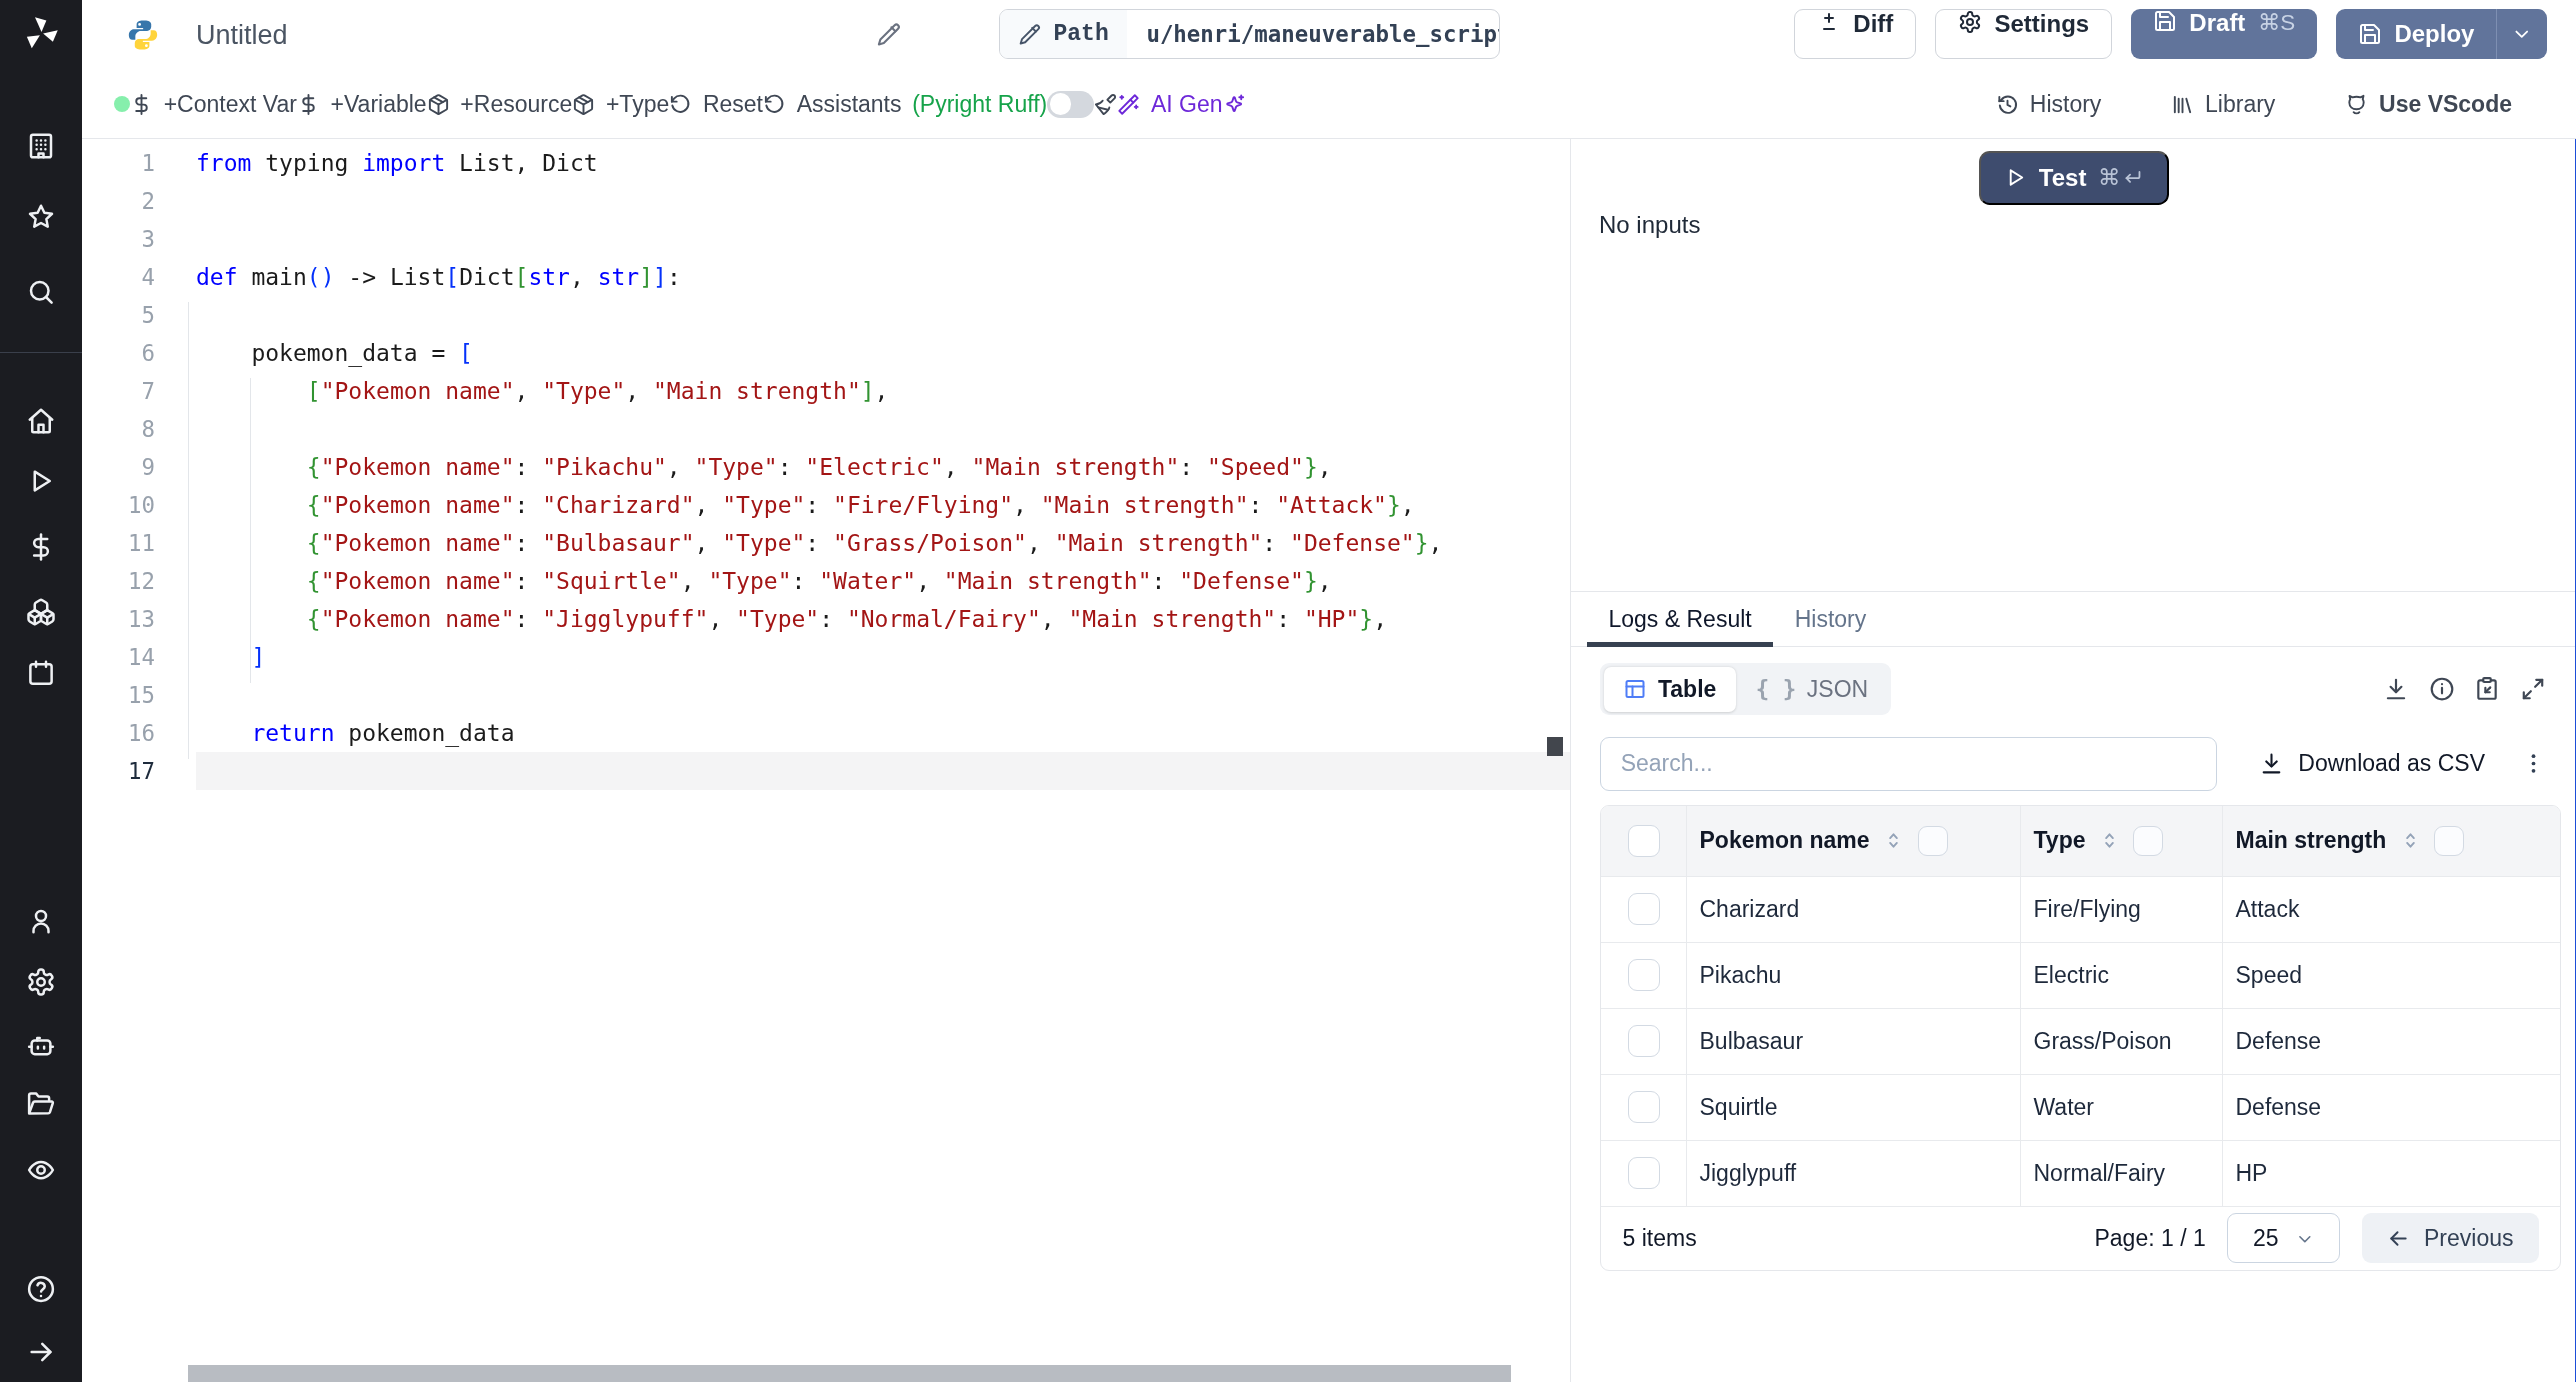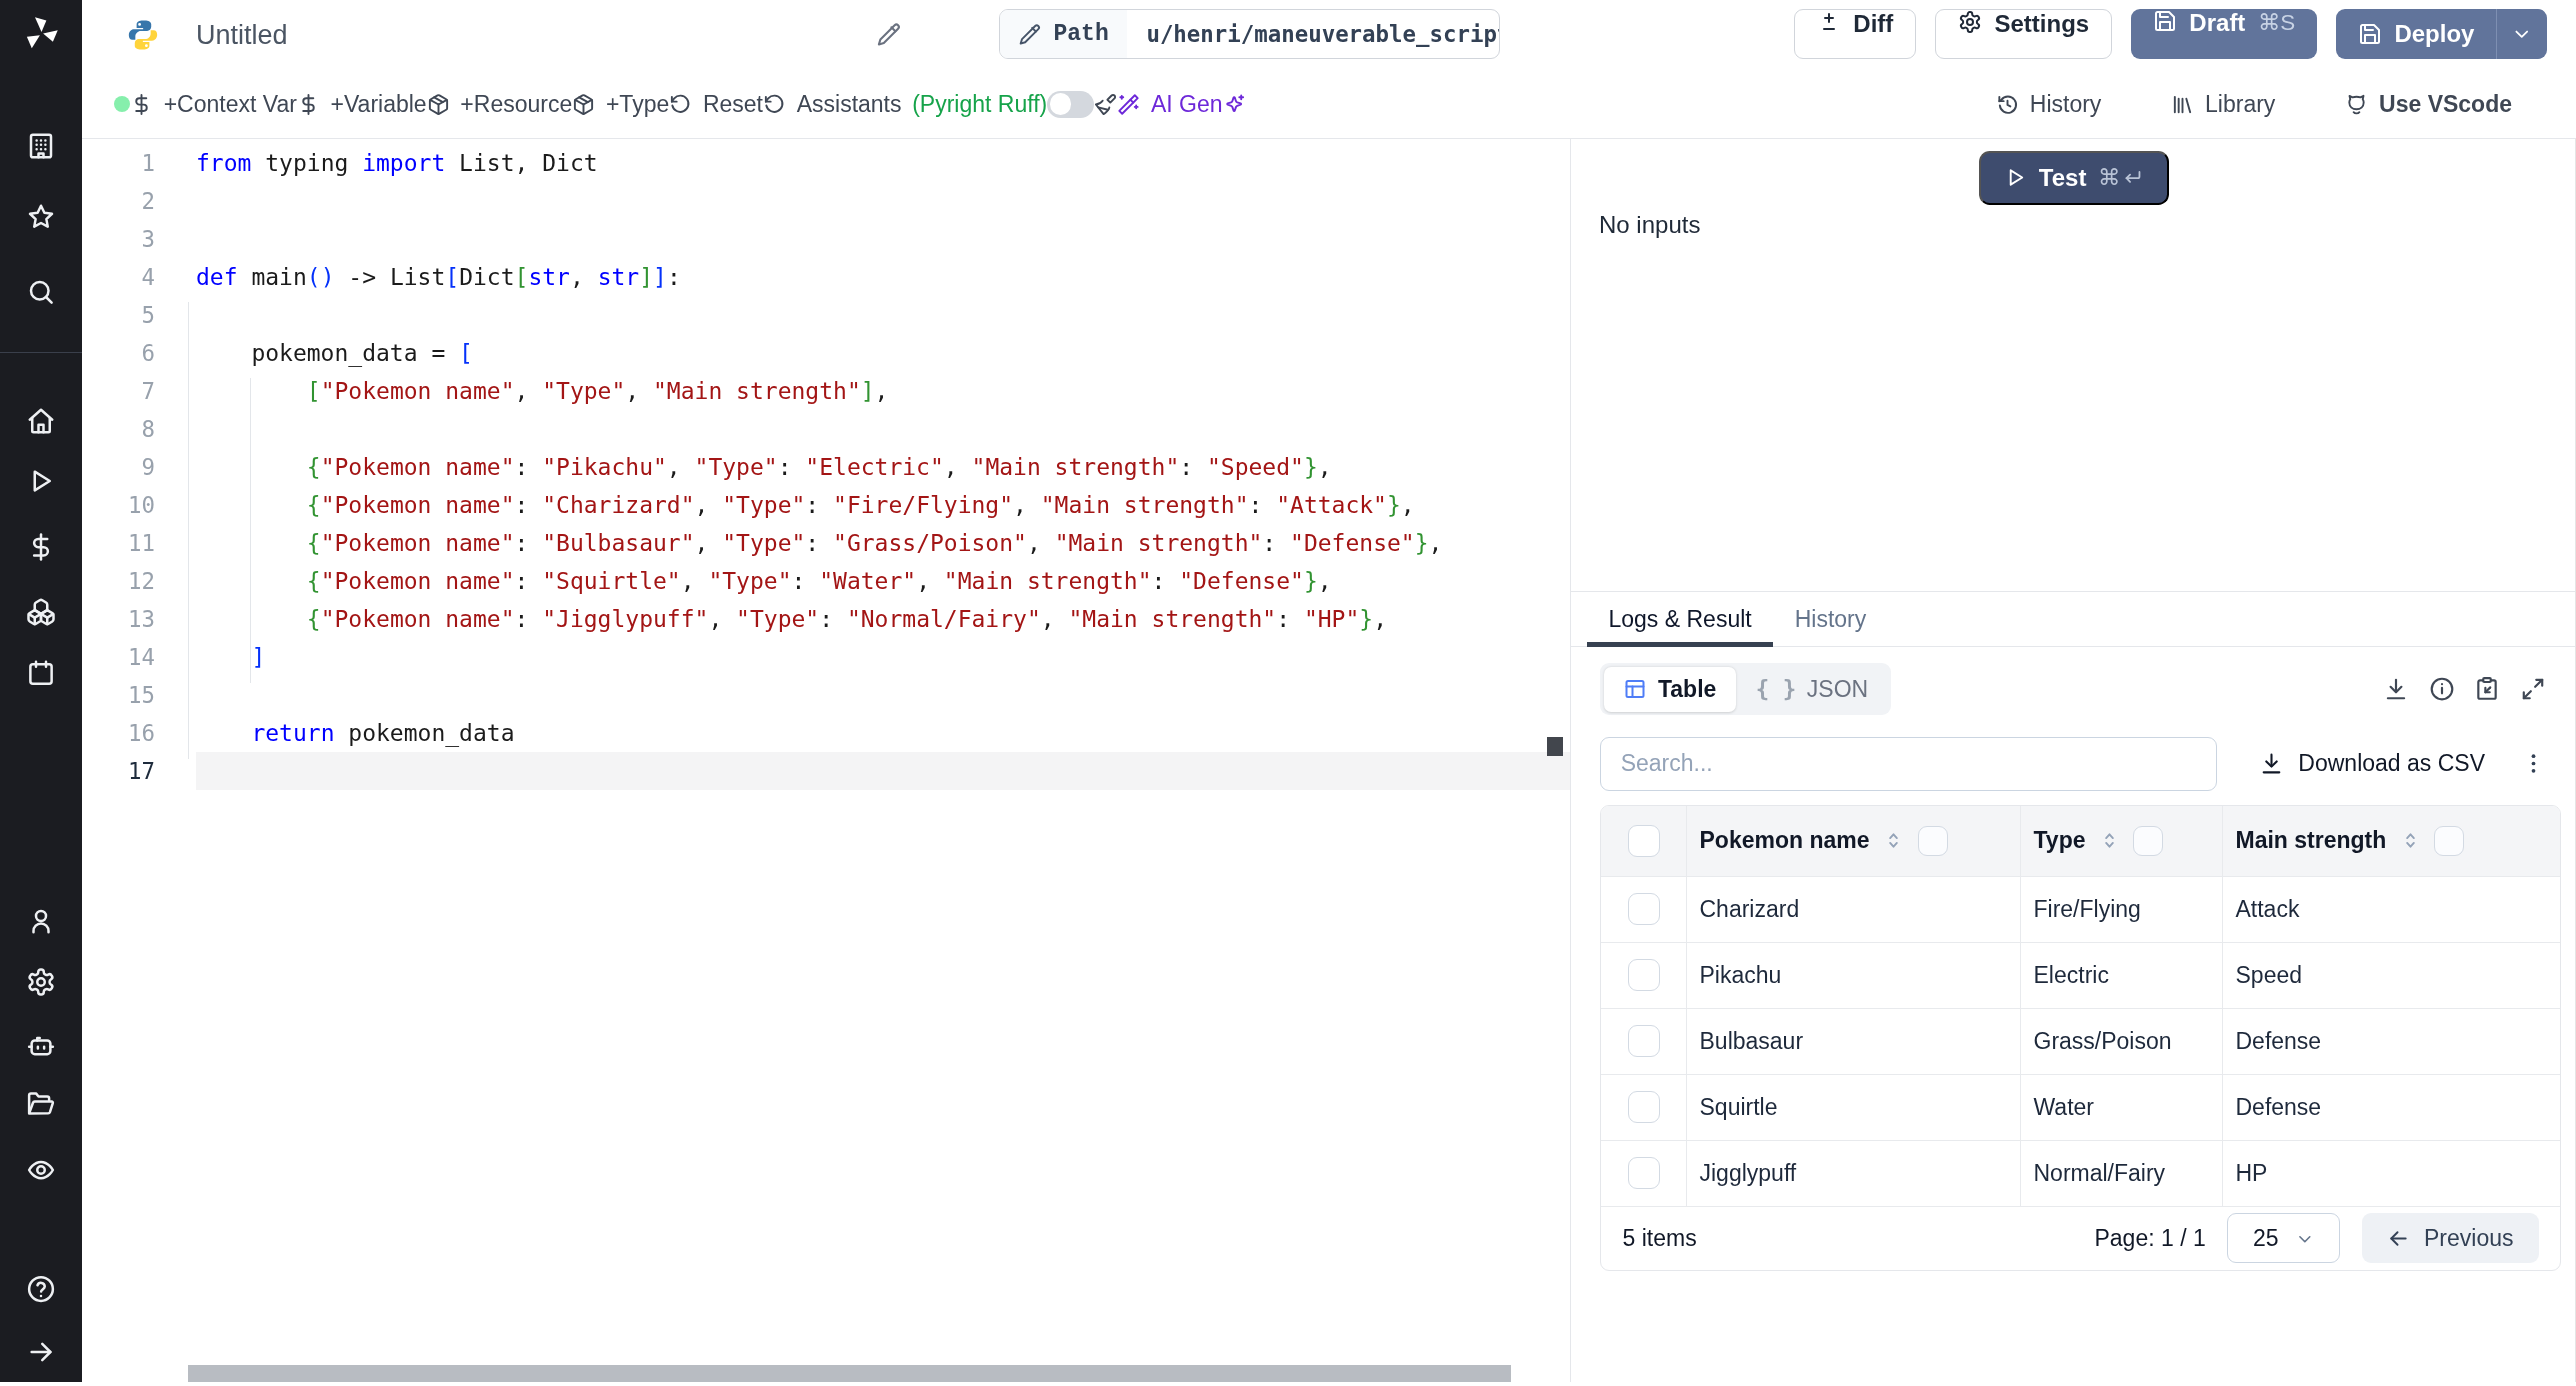--- a/index.html
+++ b/index.html
@@ -1,17 +1,17 @@
 <!DOCTYPE html>
 <html style="font-size:14.3px"><head>
 <meta charset="utf-8">
 <style>
   * { margin:0; padding:0; box-sizing:border-box; }
   body { font-family:"Liberation Sans", sans-serif; background:#fff; }
-  .root { position:relative; width:2576px; height:1382px; background:#e5e5e5; overflow:hidden; color:#1f2937; }
+  .root { position:relative; width:2576px; height:1382px; background:#1d4ed8; overflow:hidden; color:#1f2937; }
 
   
   .sb { position:absolute; left:0; top:0; width:82px; height:1386px; background:#1b1c21; z-index:5; }
   .sb-logo { position:absolute; left:21.5px; top:14.3px; width:39px; height:39px; color:#fff; }
   .sb-item { position:absolute; left:26px; width:30px; height:30px; color:#eef0f3; cursor:pointer; }
   .sb-div { position:absolute; left:0; width:82px; height:0.9px; background:#3a3f4b; }
   .ic { display:inline-block; }
   .ic svg { width:100%; height:100%; display:block; }
 
   

